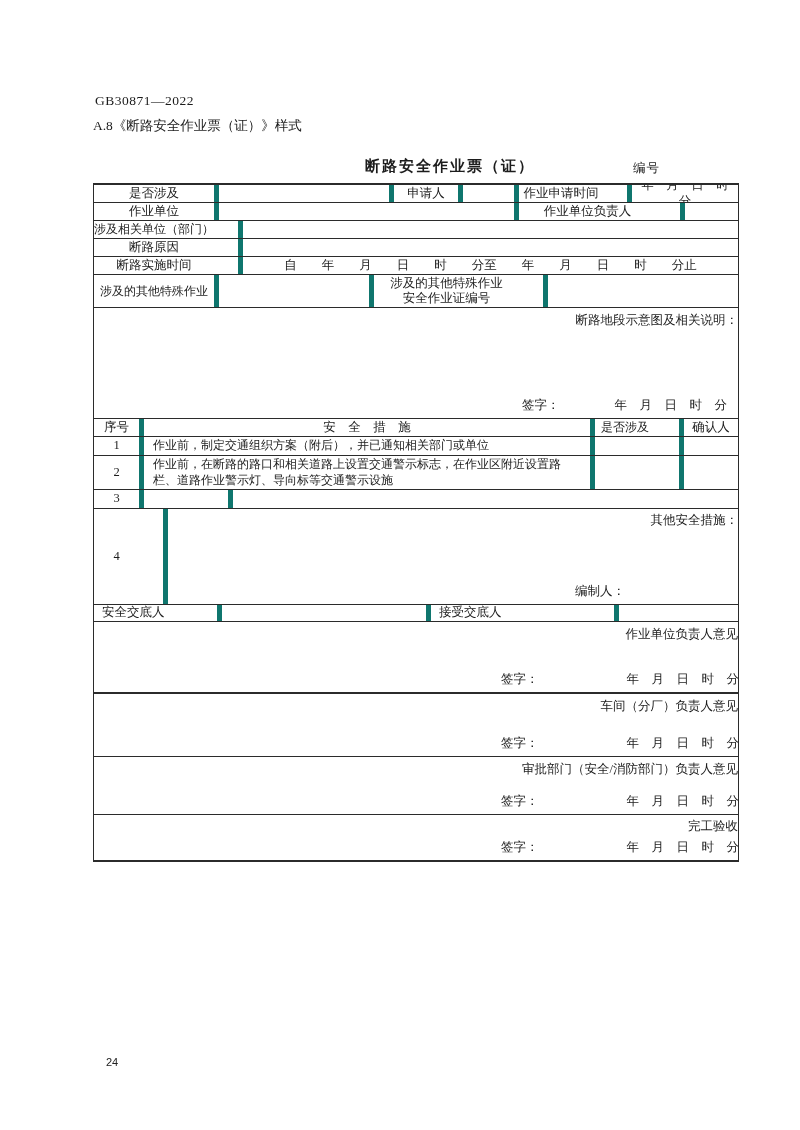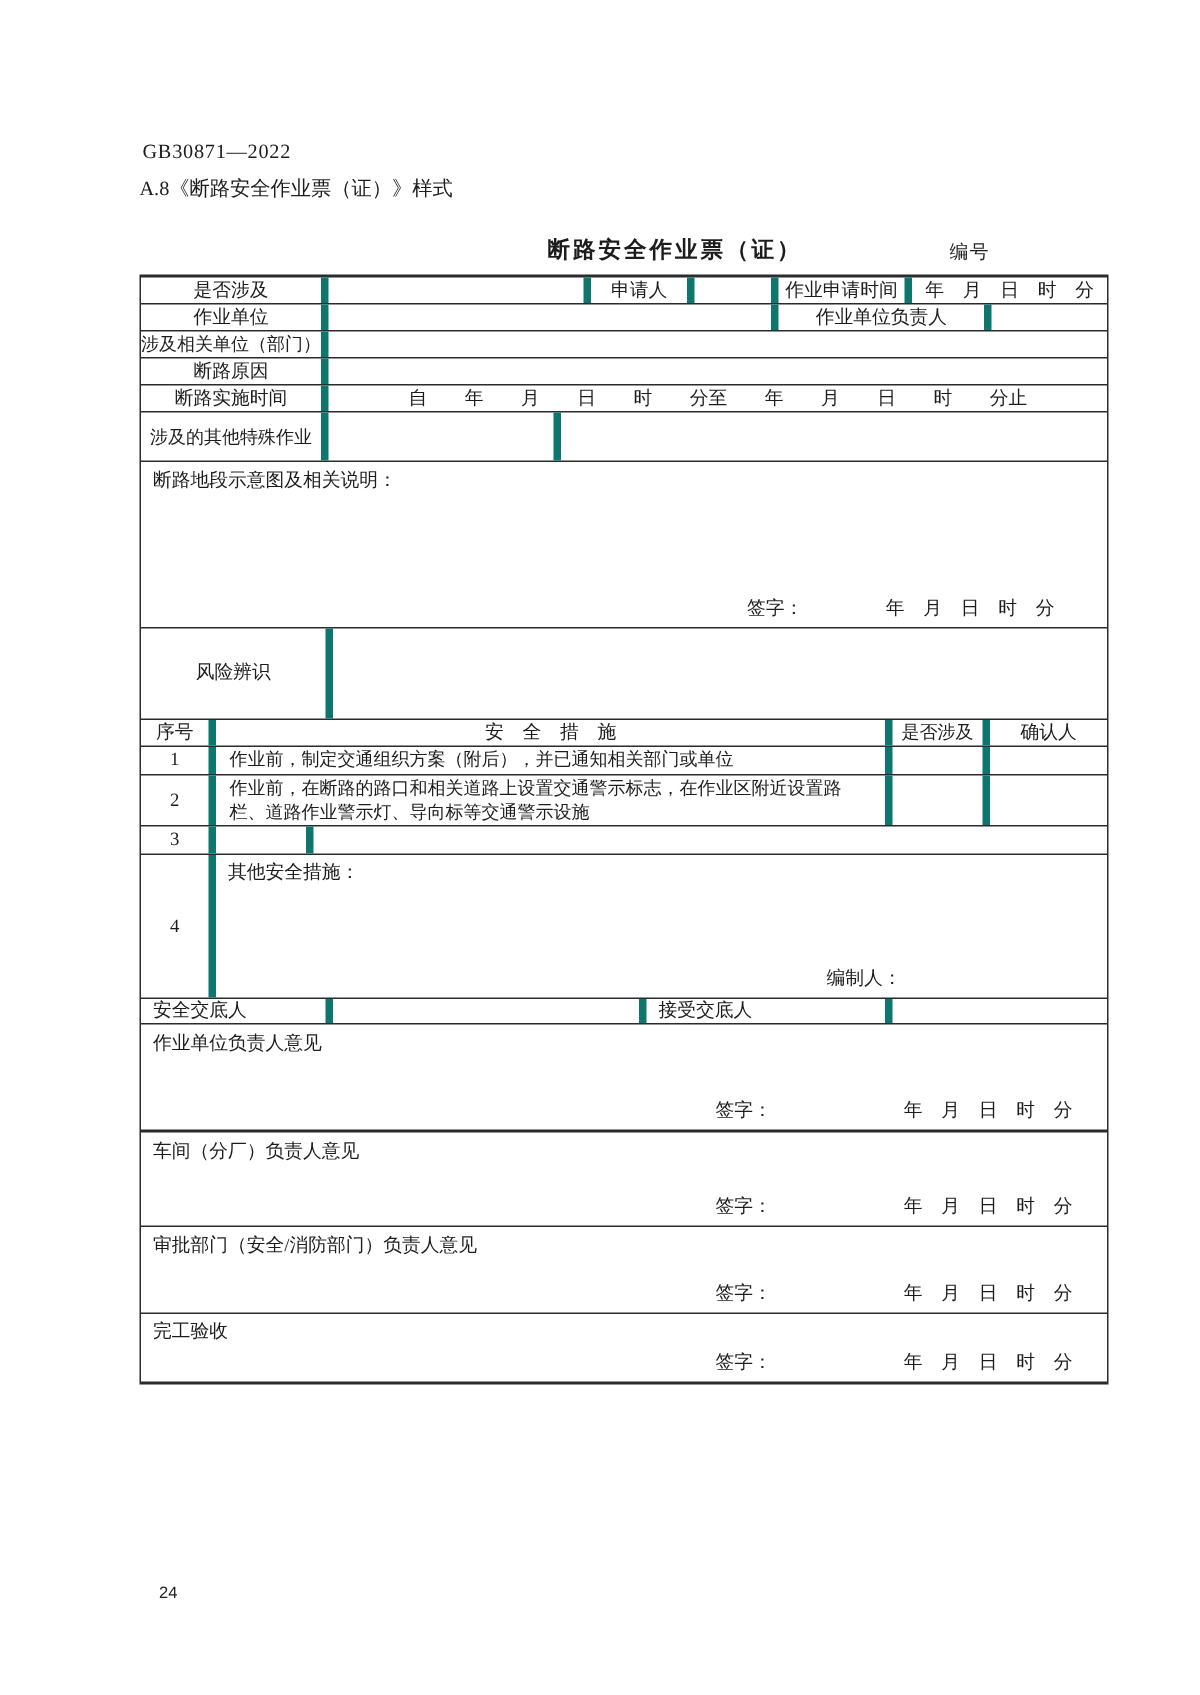--- a/index.html
+++ b/index.html
@@ -19,22 +19,22 @@
     position:absolute;left:93px;top:183px;width:644px;
     border:1px solid #2b2b2b;border-top-width:2px;border-bottom-width:2px;
     font-size:12.5px;line-height:1.25;
   }
   .row{display:flex;border-top:1px solid #2b2b2b;}
   .row:first-child{border-top:none;}
   .row.dbl{border-top:2px solid #2b2b2b;}
   .c{box-sizing:border-box;border-left:5px solid #0f766e;display:flex;align-items:center;justify-content:center;text-align:center;overflow:hidden;}
   .c:first-child{border-left:none;}
   .c.left{justify-content:flex-start;text-align:left;padding-left:8px;}
-  .c.top{align-items:flex-start;}
-  .fill{flex:1;}
+  .c.top{align-items:flex-start;justify-content:flex-end;}
+  .fill{flex:1;margin-left:24px;}
   .rel{position:relative;}
   .sign-line{position:absolute;bottom:4px;display:flex;white-space:nowrap;}
   .wraplbl{padding:0 11px;line-height:1.2;}
   .meas-txt{justify-content:flex-start;text-align:left;align-items:center;padding:1px 6px 1px 9px;font-size:12px;line-height:15.5px;}
 </style>
 </head>
 <body>
 
 <div class="abs std-code">GB30871—2022</div>
 <div class="abs sec-head">A.8《断路安全作业票（证）》样式</div>
@@ -73,37 +73,34 @@
   </div>
 
   <div class="row" style="height:17px">
     <div class="c" style="width:120px">断路实施时间</div>
     <div class="c fill">自　　年　　月　　日　　时　　分至　　年　　月　　日　　时　　分止</div>
   </div>
 
   <div class="row" style="height:32px">
     <div class="c" style="width:120px;font-size:12px">涉及的其他特殊作业</div>
     <div class="c" style="width:155px"></div>
+    <div class="c wraplbl" style="width:150px">涉及的其他特殊作业安全作业证编号</div>
     <div class="c fill"></div>
   </div>
 
   <div class="row" style="height:110px">
     <div class="c fill left top rel" style="padding-top:5px">
       <span>断路地段示意图及相关说明：</span>
       <span class="sign-line" style="left:404px;gap:55px">
         <span>签字：</span>
         <span>年　月　日　时　分</span>
       </span>
     </div>
   </div>
 
-  <div class="row" style="height:60px">
-    <div class="c" style="width:123px">风险辨识</div>
-    <div class="c fill"></div>
-  </div>
 
   <div class="row" style="height:17px">
     <div class="c" style="width:45px">序号</div>
     <div class="c" style="width:451px">安　全　措　施</div>
     <div class="c" style="width:65px;font-size:12px">是否涉及</div>
     <div class="c fill">确认人</div>
   </div>
 
   <div class="row" style="height:18px">
     <div class="c" style="width:45px">1</div>

